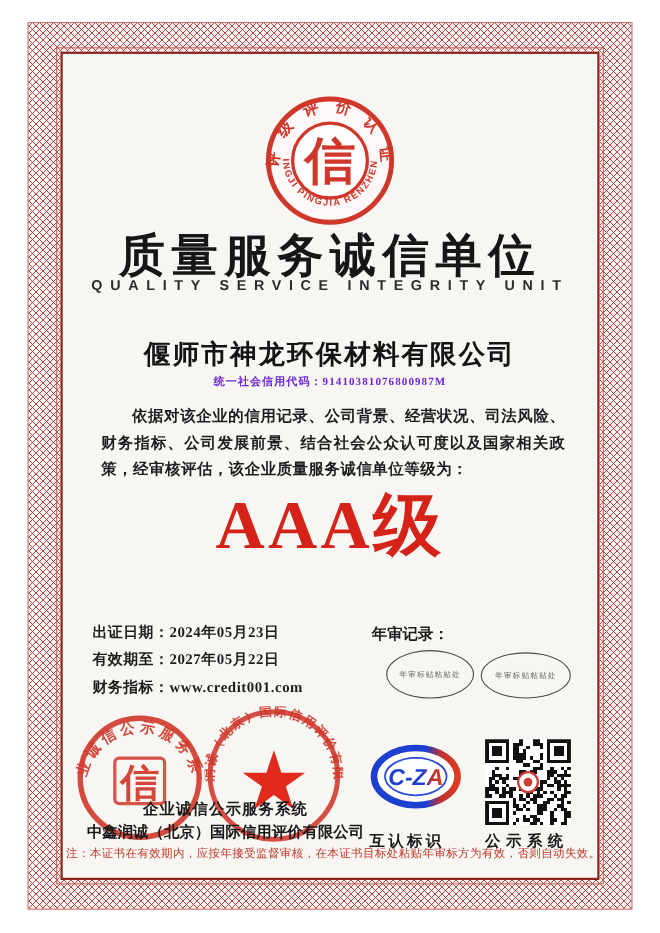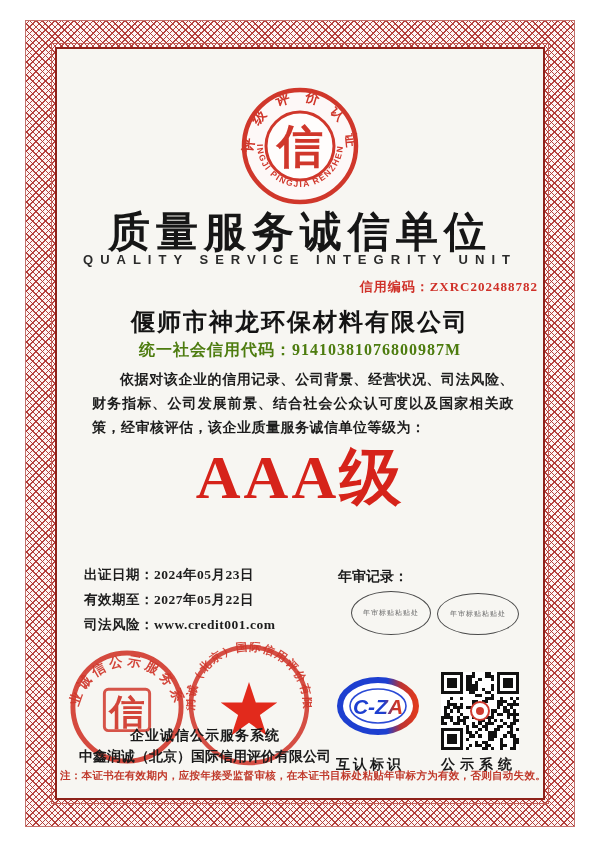--- a/index.html
+++ b/index.html
@@ -37,21 +37,21 @@
   }
   .credit-line {
     right:62px; top:278px; font-size:13px; font-weight:700; color:#cf3028; letter-spacing:1px;
   }
   .company {
     left:0; right:0; top:306px; text-align:center;
     font-size:24px; font-weight:900; color:#141414; letter-spacing:2px;
   }
   .uscc {
     left:0; right:0; top:340px; text-align:center;
-    font-size:16px; font-weight:700; color:#4d7c0f; letter-spacing:1px;
+    font-size:10px; font-weight:700; color:#6d28d9; letter-spacing:1px;
   }
   .statement {
     left:92px; top:368px; width:422px;
     font-size:14px; font-weight:700; color:#1d1d1d;
     line-height:24px; text-align:justify; text-indent:2em; letter-spacing:.5px;
   }
   .grade {
     left:0; right:0; top:435px; text-align:center;
     font-size:62px; font-weight:900; color:#d6231a; letter-spacing:3px;
   }
@@ -74,21 +74,21 @@
   .caption2 { left:40px; top:748px; width:330px; text-align:center;
     font-size:14px; font-weight:900; color:#1a1a1a; }
 
   .cza-caption { left:336px; top:756px; width:84px; text-align:left;
     font-size:14px; font-weight:900; color:#1a1a1a; letter-spacing:3px; }
   .qr-caption { left:428px; top:756px; width:102px; text-align:center;
     font-size:14px; font-weight:900; color:#1a1a1a; letter-spacing:5px; }
 
   .note {
     left:60px; top:769px; width:482px; text-align:center;
-    font-size:10.5px; font-weight:700; color:#c0392b; letter-spacing:.3px; white-space:nowrap;
+    font-size:10.5px; font-weight:400; color:#c0392b; letter-spacing:.3px; white-space:nowrap;
   }
 
   .seal-text { fill:#d0372b; font-weight:700; }
   .qr-logo {
     position:absolute; left:470px; top:701px; width:20px; height:20px; border-radius:50%;
     background:#fff; border:2px solid #cf3b30;
   }
   .qr-logo::after{ content:""; position:absolute; left:4px; top:4px; right:4px; bottom:4px;
     border-radius:50%; background:#cf3b30; }
 </style>
@@ -111,41 +111,38 @@
     </text>
     <text class="seal-text" font-size="8.5" letter-spacing="1.5" font-family="Liberation Sans,sans-serif">
       <textPath href="#arcBottom" startOffset="50%" text-anchor="middle">PINGJI PINGJIA RENZHENG</textPath>
     </text>
     <text x="60" y="76" text-anchor="middle" font-size="46" font-weight="900" fill="#d0372b">信</text>
   </svg>
 
   <div class="abs title">质量服务诚信单位</div>
   <div class="abs subtitle">QUALITY SERVICE INTEGRITY UNIT</div>
 
-  <div class="abs credit-line">
-    <span>信用编码：</span><span>ZXRC202488782</span>
-  </div>
 
   <div class="abs company">偃师市神龙环保材料有限公司</div>
   <div class="abs uscc">
     <span>统一社会信用代码：</span><span>91410381076800987M</span>
   </div>
 
   <div class="abs statement">依据对该企业的信用记录、公司背景、经营状况、司法风险、财务指标、公司发展前景、结合社会公众认可度以及国家相关政策，经审核评估，该企业质量服务诚信单位等级为：</div>
   <div class="abs grade">AAA级</div>
 
   <div class="abs info">
     <div class="row">
       <span>出证日期：</span><span>2024年05月23日</span>
     </div>
     <div class="row">
       <span>有效期至：</span><span>2027年05月22日</span>
     </div>
     <div class="row">
-      <span>司法风险：</span><span>www.credit001.com</span>
+      <span>财务指标：</span><span>www.credit001.com</span>
     </div>
   </div>
 
   <div class="abs annual-label">年审记录：</div>
   <div class="abs sticker sticker1">
     <span>年审标贴粘贴处</span>
   </div>
   <div class="abs sticker sticker2">
     <span>年审标贴粘贴处</span>
   </div>

